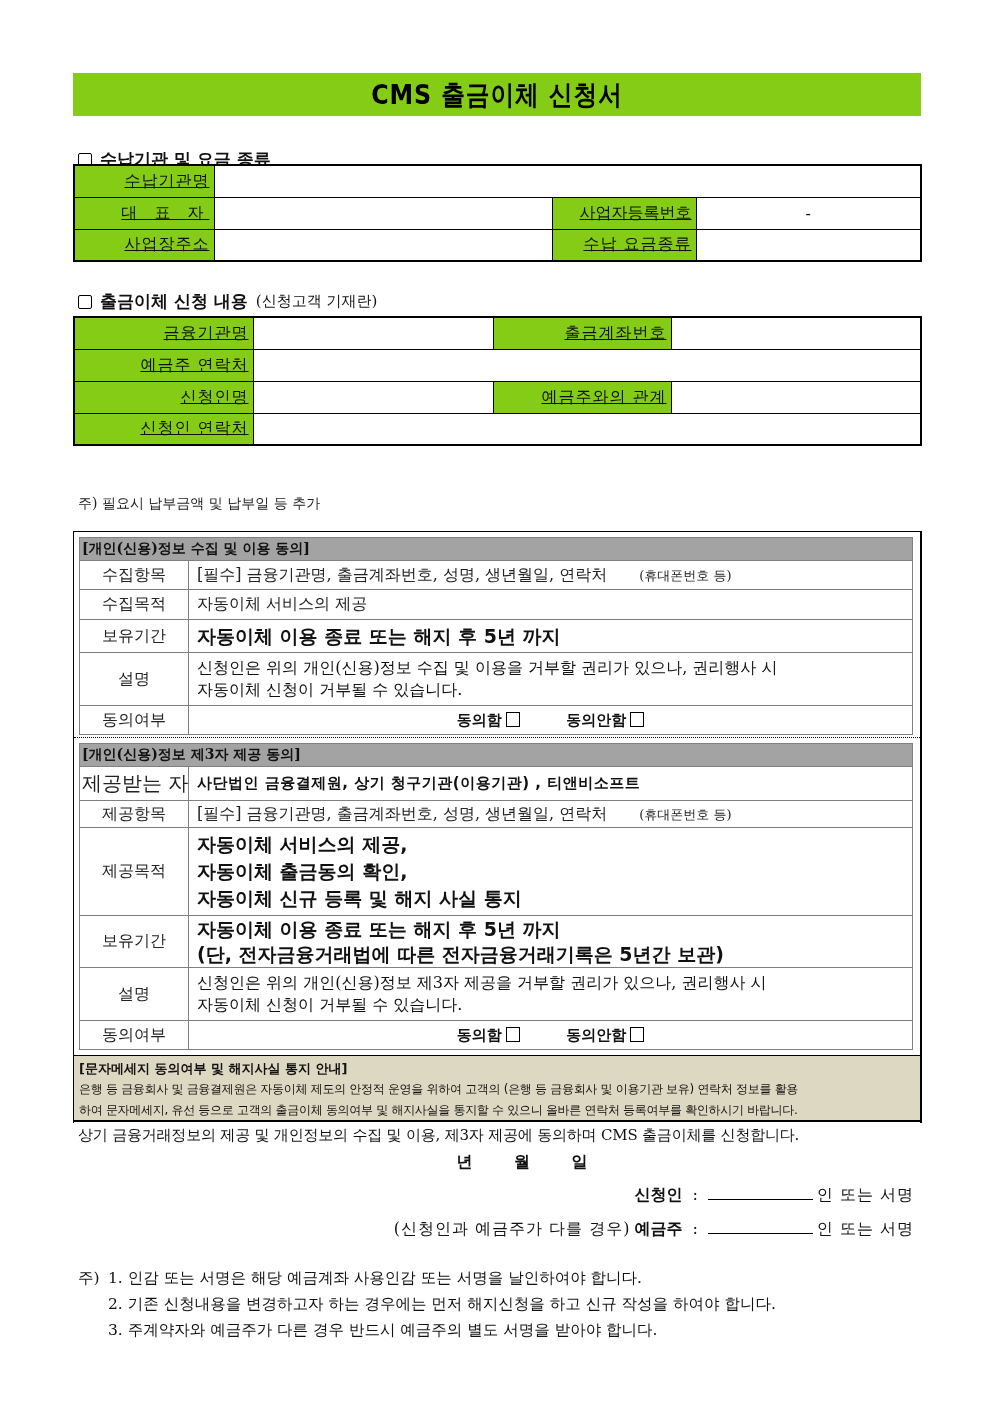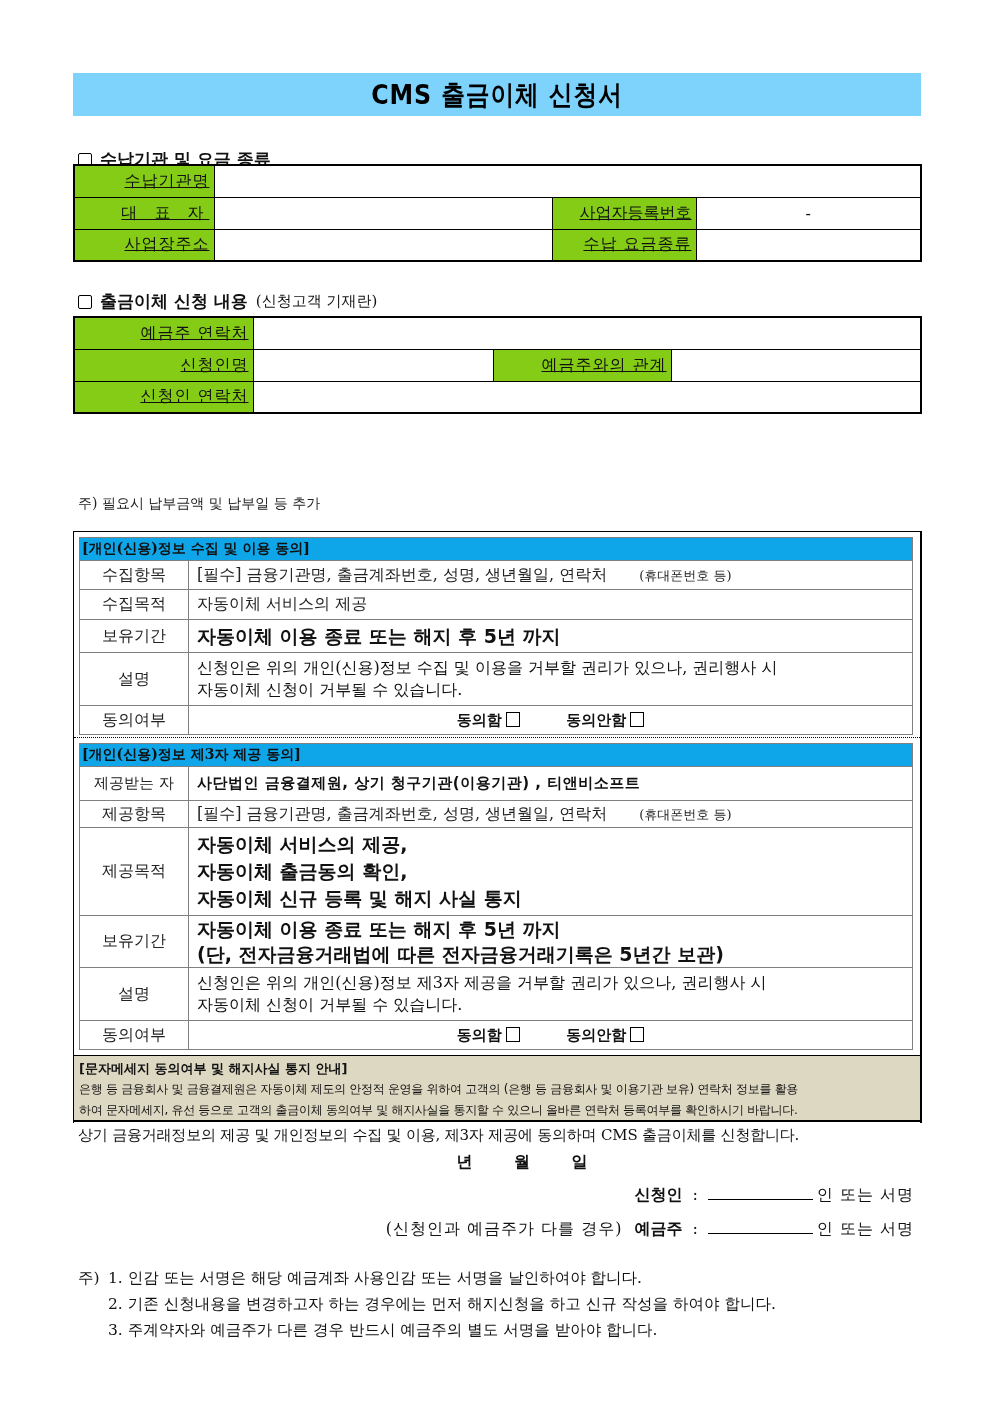--- a/index.html
+++ b/index.html
@@ -1,21 +1,21 @@
 <!DOCTYPE html>
 <html><head>
 <meta charset="utf-8">
 <style>
   * { box-sizing: border-box; margin: 0; padding: 0; }
   html, body { width: 992px; height: 1403px; background: #ffffff; }
   body { position: relative; font-family: "DejaVu Serif", "Liberation Serif", serif; color: #111; overflow: hidden; }
 
   .title-bar {
     position: absolute; left: 73px; top: 73px; width: 848px; height: 43px;
-    background: #7dd3fc; display: flex; align-items: center; justify-content: center;
+    background: #84cc16; display: flex; align-items: center; justify-content: center;
   }
   .title-bar h1 {
     font-family: "DejaVu Sans", "Liberation Sans", sans-serif;
     font-weight: bold; font-size: 27px; letter-spacing: 1px; color: #000;
     transform: scaleX(0.88);
   }
 
   .section-head {
     position: absolute; left: 78px; font-size: 17px; display: flex; align-items: center; gap: 8px;
   }
@@ -34,21 +34,21 @@
   .form-table td.lbl.two { line-height: 18px; font-size: 15px; }
 
   .note-small { position: absolute; left: 78px; font-size: 14px; color: #222; }
 
   .consent-outer {
     position: absolute; left: 73px; top: 531px; width: 849px; height: 592px;
     border-top: 1.5px solid #000; border-left: 1.5px solid #000; border-right: 2.5px solid #000;
   }
   .consent-table { left: 79px; width: 834px; border: 1.5px solid #808080; }
   .consent-table td { border: 1.5px solid #808080; font-size: 16px; padding: 0 8px; vertical-align: middle; }
-  .consent-table td.hdr { background: #0ea5e9; font-size: 14px; font-weight: bold; height: 23px; padding: 0 2px; }
+  .consent-table td.hdr { background: #a3a3a3; font-size: 14px; font-weight: bold; height: 23px; padding: 0 2px; }
   .consent-table td.lbl { text-align: center; width: 109px; color: #222; padding: 0 2px; white-space: nowrap; }
   .consent-table td.val { color: #222; }
   .consent-table td.val.small-tail .tail { font-size: 13px; margin-left: 32px; }
   .consent-table td.bold-big { font-weight: bold; font-size: 19px; font-family: "DejaVu Sans", "Liberation Sans", sans-serif; line-height: 27px; }
   .consent-table td.center { text-align: center; font-weight: bold; font-size: 15px; }
   .consent-table td.desc { line-height: 22px; font-size: 16px; }
   .checkbox { display: inline-block; width: 14px; height: 15px; border: 1.3px solid #000; vertical-align: -2px; margin-left: 4px; }
   .gap { display: inline-block; width: 36px; }
 
   .dotted-sep { position: absolute; left: 74px; top: 737px; width: 846px; border-top: 1.5px dotted #000; }
@@ -60,21 +60,21 @@
   }
   .notice .n-title { font-size: 13px; font-weight: bold; line-height: 21px; }
   .notice .n-body { font-size: 12px; line-height: 21px; letter-spacing: -0.3px; }
 
   .statement { position: absolute; left: 78px; top: 1126px; font-size: 15px; letter-spacing: -0.2px; }
   .date-line { position: absolute; left: 0; width: 992px; top: 1152px; text-align: center; font-weight: bold; font-size: 16px; }
   .date-line span { display: inline-block; margin: 0 18px; }
   .date-line span:first-child { margin-left: 70px; }
 
   .sign-row { position: absolute; right: 78px; font-size: 16px; display: flex; align-items: baseline; }
-  .sign-row .who { font-weight: bold; margin-left: 12px; }
+  .sign-row .who { font-weight: bold; margin-left: 4px; }
   .sign-row .colon { margin: 0 10px 0 10px; }
   .sign-row .line { display: inline-block; width: 105px; border-bottom: 1.3px solid #000; height: 18px; }
   .sign-row .suffix { margin-left: 4px; letter-spacing: 1px; }
 
   .footnotes { position: absolute; left: 78px; top: 1265px; font-size: 15.5px; line-height: 26px; }
   .footnotes .fn-item { display: flex; }
   .footnotes .fn-prefix { width: 30px; }
 </style>
 </head>
 <body>
@@ -123,20 +123,26 @@
 
 <table class="form-table" style="left:73px; top:316px; width:849px;">
   <colgroup>
       <col style="width:179px">
       <col style="width:240px">
       <col style="width:178px">
       <col>
     </colgroup>
   <tbody>
   <tr>
+    <td class="lbl">금융기관명</td>
+    <td class="val"></td>
+    <td class="lbl">출금계좌번호</td>
+    <td class="val"></td>
+  </tr>
+  <tr>
     <td class="lbl">예금주 연락처</td>
     <td class="val" colspan="3"></td>
   </tr>
   <tr>
     <td class="lbl">신청인명</td>
     <td class="val"></td>
     <td class="lbl">예금주와의 관계</td>
     <td class="val"></td>
   </tr>
   <tr>
@@ -194,21 +200,21 @@
 <table class="consent-table" style="top:743px;">
   <colgroup>
       <col style="width:109px">
       <col>
     </colgroup>
   <tbody>
       <tr>
     <td class="hdr" colspan="2">[개인(신용)정보 제3자 제공 동의]</td>
   </tr>
   <tr style="height:34px;">
-    <td class="lbl" style="font-size:15px;">제공받는 자</td>
+    <td class="lbl" style="font-size:20px;">제공받는 자</td>
     <td class="bold-big" style="font-size:15px; letter-spacing:0.5px;">사단법인 금융결제원, 상기 청구기관(이용기관) , 티앤비소프트</td>
   </tr>
   <tr style="height:27px;">
     <td class="lbl">제공항목</td>
     <td class="val small-tail"><span>[필수] 금융기관명, 출금계좌번호, 성명, 생년월일, 연락처</span><span class="tail">(휴대폰번호 등)</span></td>
   </tr>
   <tr style="height:88px;">
     <td class="lbl">제공목적</td>
     <td class="bold-big">
       <div>자동이체 서비스의 제공,</div>

